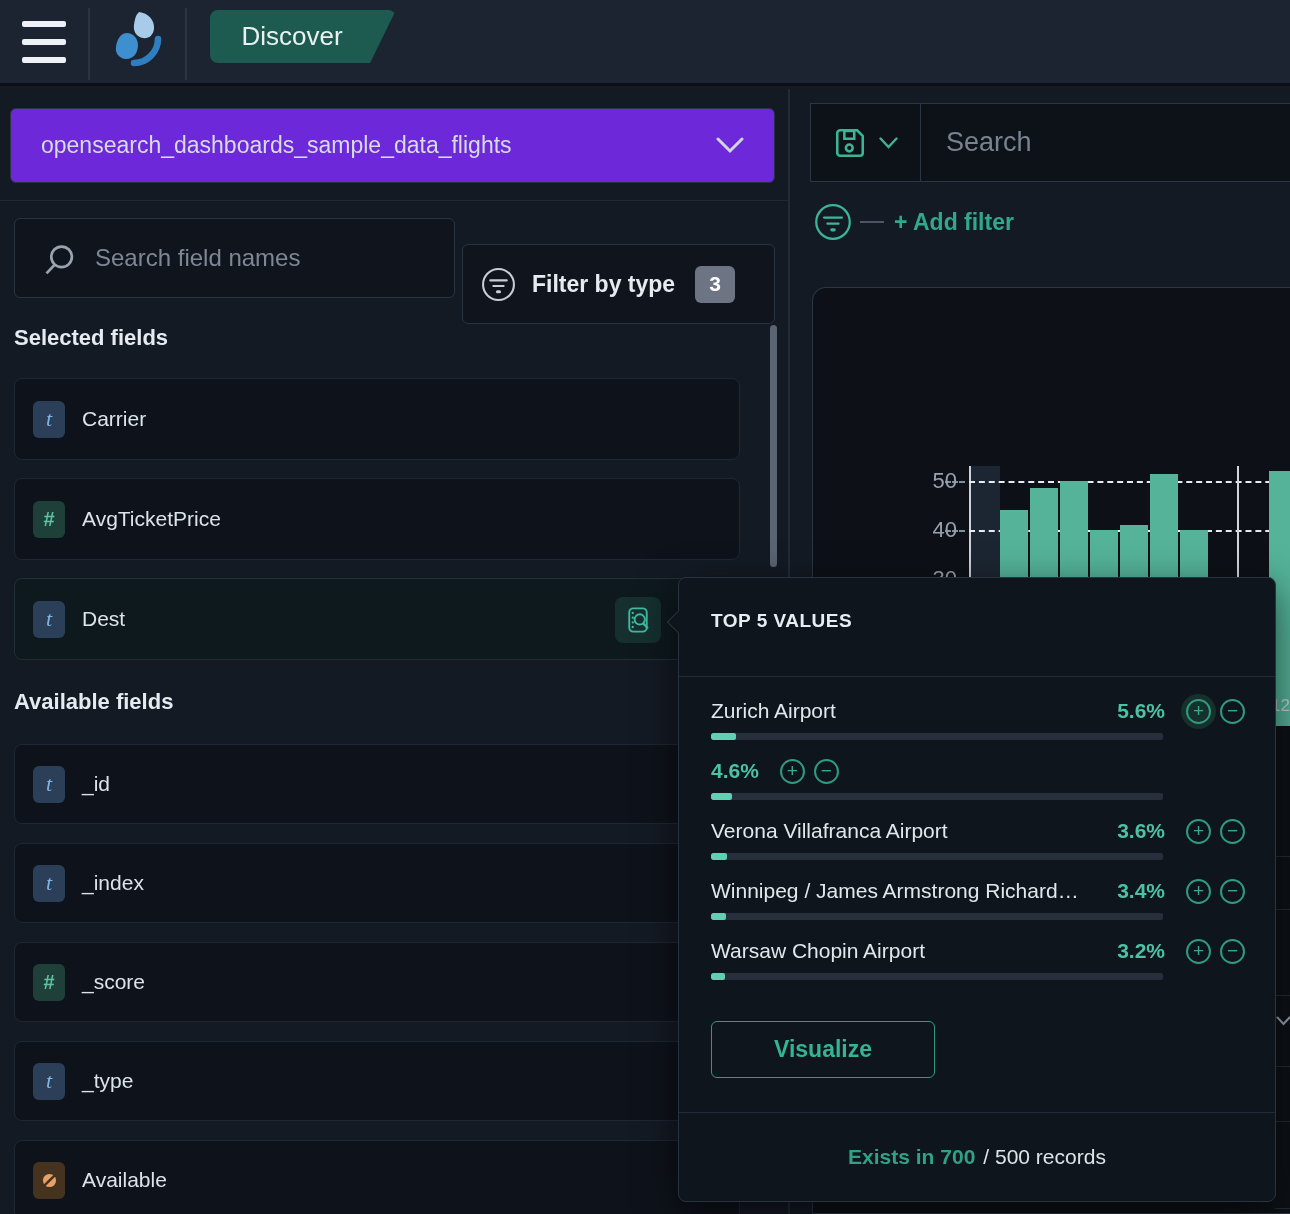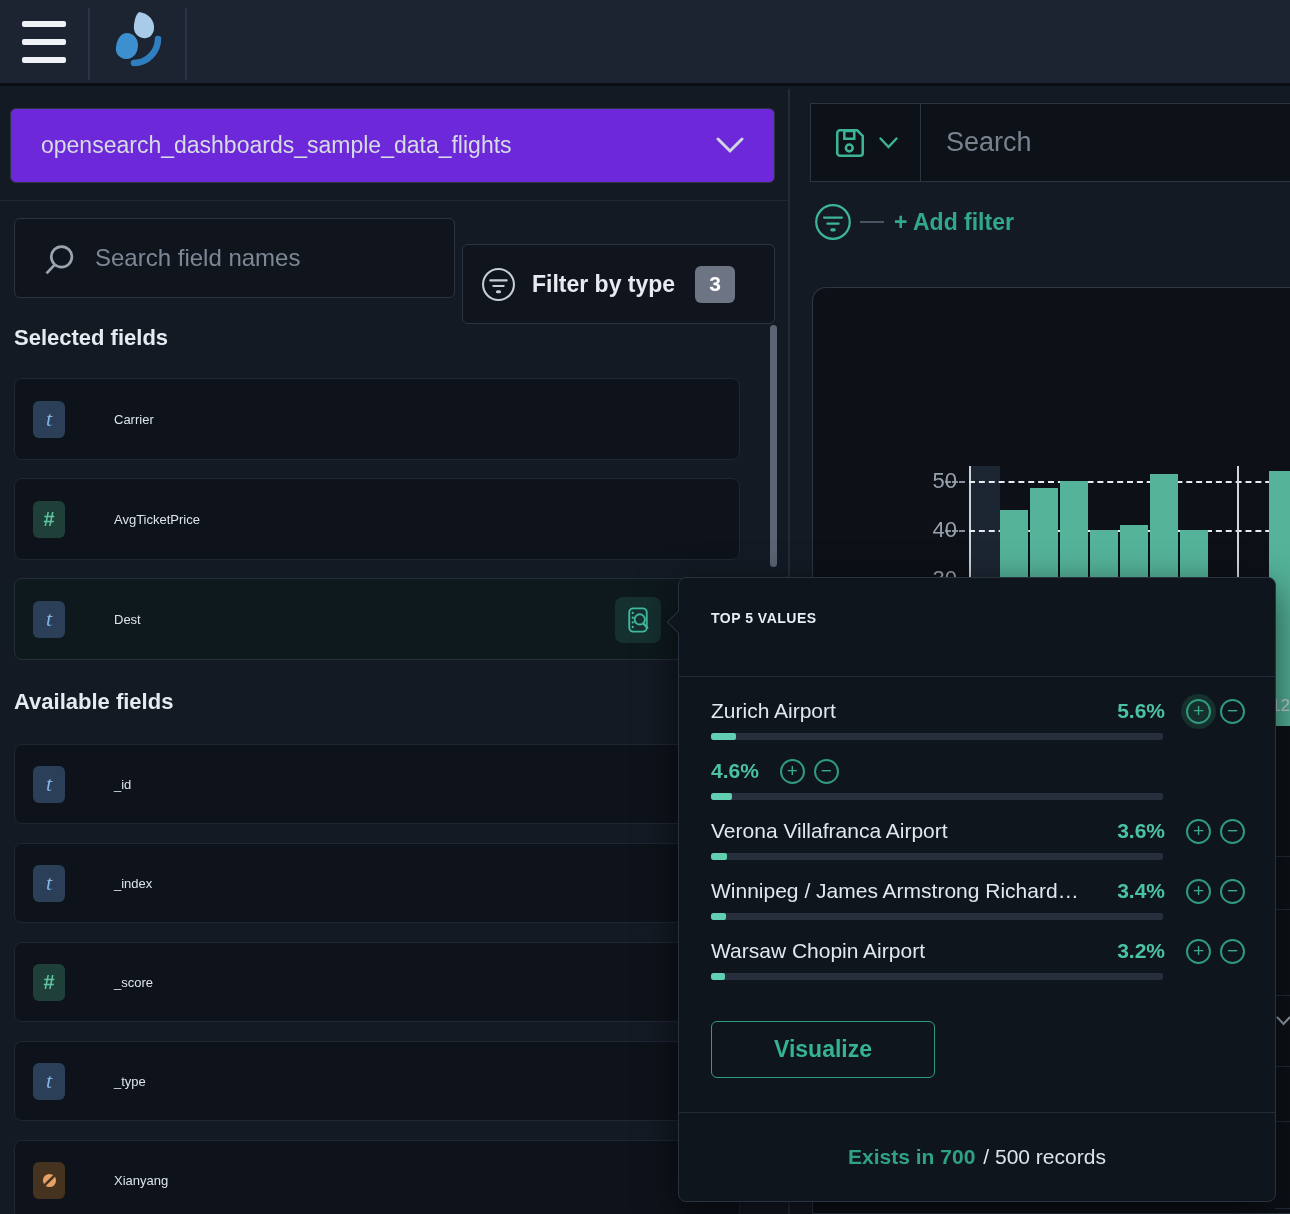--- a/index.html
+++ b/index.html
@@ -40,21 +40,21 @@
   #available-fields { position:absolute; left:14px; top:655px; width:726px; }
   .field-card { position:relative; width:726px; height:82px; background:#0e131b; border:1px solid #1e2734; border-radius:8px;
     display:flex; align-items:center; padding:0 18px; gap:17px; cursor:pointer; }
   #selected-fields .field-card { margin-bottom:18px; }
   #available-fields .field-card { height:80px; margin-bottom:19px; }
   .field-card.active { background:#0e191d; border-color:#223036; }
   .ticon { width:32px; height:37px; border-radius:6px; display:flex; align-items:center; justify-content:center; flex:0 0 auto; font-size:22px; }
   .ticon.t { background:#2b4058; color:#83b4e1; font-family:"Liberation Serif", serif; font-style:italic; }
   .ticon.n { background:#1f4038; color:#5ec2a3; font-weight:bold; font-size:20px; }
   .ticon.b { background:#45331f; }
-  .fname { font-size:13px; color:#dde3ea; white-space:nowrap;margin-left:32px; }
+  .fname { font-size:21px; color:#dde3ea; white-space:nowrap; }
   .inspect-btn { position:absolute; right:78px; top:18px; width:46px; height:46px; border-radius:8px; background:#15302f; border:none;
     display:flex; align-items:center; justify-content:center; cursor:pointer; }
   .scroll-thumb { position:absolute; left:770px; top:236px; width:7px; height:242px; background:#5a6472; border-radius:4px; cursor:grab; }
 
   
   .query-bar { position:absolute; left:810px; top:103px; width:490px; height:79px; background:#0d1218; border:1px solid #2b3642; }
   .save-cell { position:absolute; left:0; top:0; width:110px; height:100%; border-right:1px solid #2b3642;
     display:flex; align-items:center; justify-content:center; gap:12px; cursor:pointer; }
   .query-input { position:absolute; left:111px; top:0; width:368px; height:100%; background:transparent; border:none; outline:none;
     padding-left:24px; font-size:27px; color:#d6dce4; font-family:"Liberation Sans", sans-serif; }
@@ -77,21 +77,21 @@
   .vline2 { position:absolute; left:424px; top:178px; width:2px; height:258px; background:#d0d7df; }
   .x-tick-label { position:absolute; left:458px; top:408px; font-size:17px; color:#c8d0d9; }
   .hl { position:absolute; left:462px; width:16px; height:1px; background:#232d39; }
   .slice-chevron { position:absolute; left:463px; top:728px; }
 
   
   .popover { position:absolute; left:678px; top:577px; width:598px; height:625px; background:#0f151d; border:1px solid #29333f;
     border-radius:8px; z-index:50; box-shadow:0 12px 40px rgba(0,0,0,0.6); }
   .pop-arrow { position:absolute; left:-9px; top:36px; width:16px; height:16px; background:#0f151d;
     border-left:1px solid #29333f; border-bottom:1px solid #29333f; transform:rotate(45deg); }
-  .pop-title { padding:32px 32px 0; font-size:14px; font-weight:bold; letter-spacing:0.5px; color:#e8edf3; }
+  .pop-title { padding:32px 32px 0; font-size:19px; font-weight:bold; letter-spacing:0.5px; color:#e8edf3; }
   .pop-div { position:absolute; left:0; top:98px; width:100%; height:1px; background:#222c38; }
   .tv-rows { position:absolute; left:32px; top:118px; width:534px; }
   .tv-row { height:43px; margin-bottom:17px; }
   .tv-line1 { display:flex; align-items:center; height:30px; }
   .tv-label { flex:1; min-width:0; overflow:hidden; text-overflow:ellipsis; white-space:nowrap; font-size:21px; color:#e2e7ed; padding-right:8px; }
   .tv-pct { font-size:21px; font-weight:bold; color:#4cc2a5; margin-right:12px; }
   .tv-btn { width:25px; height:25px; border-radius:50%; border:2px solid #2f9a81; background:transparent; color:#3aaa8e;
     font-size:19px; line-height:20px; text-align:center; padding:0; margin-left:9px; cursor:pointer; font-family:"Liberation Sans", sans-serif; }
   .tv-btn.highlight { background:#16302c; box-shadow:0 0 0 5px #16302c; }
   .tv-track { margin-top:7px; margin-right:82px; height:7px; background:#262f3b; border-radius:2px; overflow:hidden; }
@@ -115,20 +115,23 @@
         <span></span>
         <span></span>
       </div>
     <div class="nav-sep" style="left:88px"></div>
     <svg class="logo" viewBox="0 0 64 64">
       <path d="M33 6 c9 1 16 8 15 17 -1 7 -6 10 -11 9 -6 -1 -10 -6 -9 -13 1 -7 2 -10 5 -13z" fill="#a7cbe9"></path>
       <path d="M21 27 c6 0 11 5 11 12 0 9 -6 15 -13 14 -6 -1 -10 -6 -9 -12 1 -8 5 -14 11 -14z" fill="#3d8fd0"></path>
       <path d="M52 33 c0 13 -11 24 -24 24" stroke="#2f7fc0" stroke-width="6.5" fill="none" stroke-linecap="round"></path>
     </svg>
     <div class="nav-sep" style="left:185px"></div>
+    <div class="discover-tab">
+      <span>Discover</span>
+    </div>
   </header>
 
   <aside class="sidebar">
     <div class="index-select">
       <span>opensearch_dashboards_sample_data_flights</span>
       <svg width="28" height="17" viewBox="0 0 28 17">
         <path d="M2 2 L14 14 L26 2" stroke="#cfd6de" stroke-width="3" fill="none" stroke-linecap="round"></path>
       </svg>
     </div>
     <div class="sb-divider"></div>
@@ -193,21 +196,21 @@
           <span class="ticon t">t</span>
           <span class="fname">_type</span>
         </div>
         <div class="field-card">
           <span class="ticon b">
             <svg width="19" height="19" viewBox="0 0 18 18">
               <circle cx="9" cy="9" r="6.2" fill="#e7a066"></circle>
               <rect x="1" y="7.8" width="16" height="2.4" fill="#45331f" transform="rotate(-45 9 9)"></rect>
             </svg>
           </span>
-          <span class="fname">Xianyang</span>
+          <span class="fname">Available</span>
         </div>
       </div>
 
     <div class="scroll-thumb"></div>
   </aside>
 
   <div class="query-bar">
     <div class="save-cell">
       <svg width="34" height="34" viewBox="0 0 24 24" fill="none" stroke="#3cb596" stroke-width="1.8">
         <path d="M3 5 a2 2 0 0 1 2-2 h12 l4 4 v12 a2 2 0 0 1 -2 2 h-14 a2 2 0 0 1 -2-2 z"></path>

